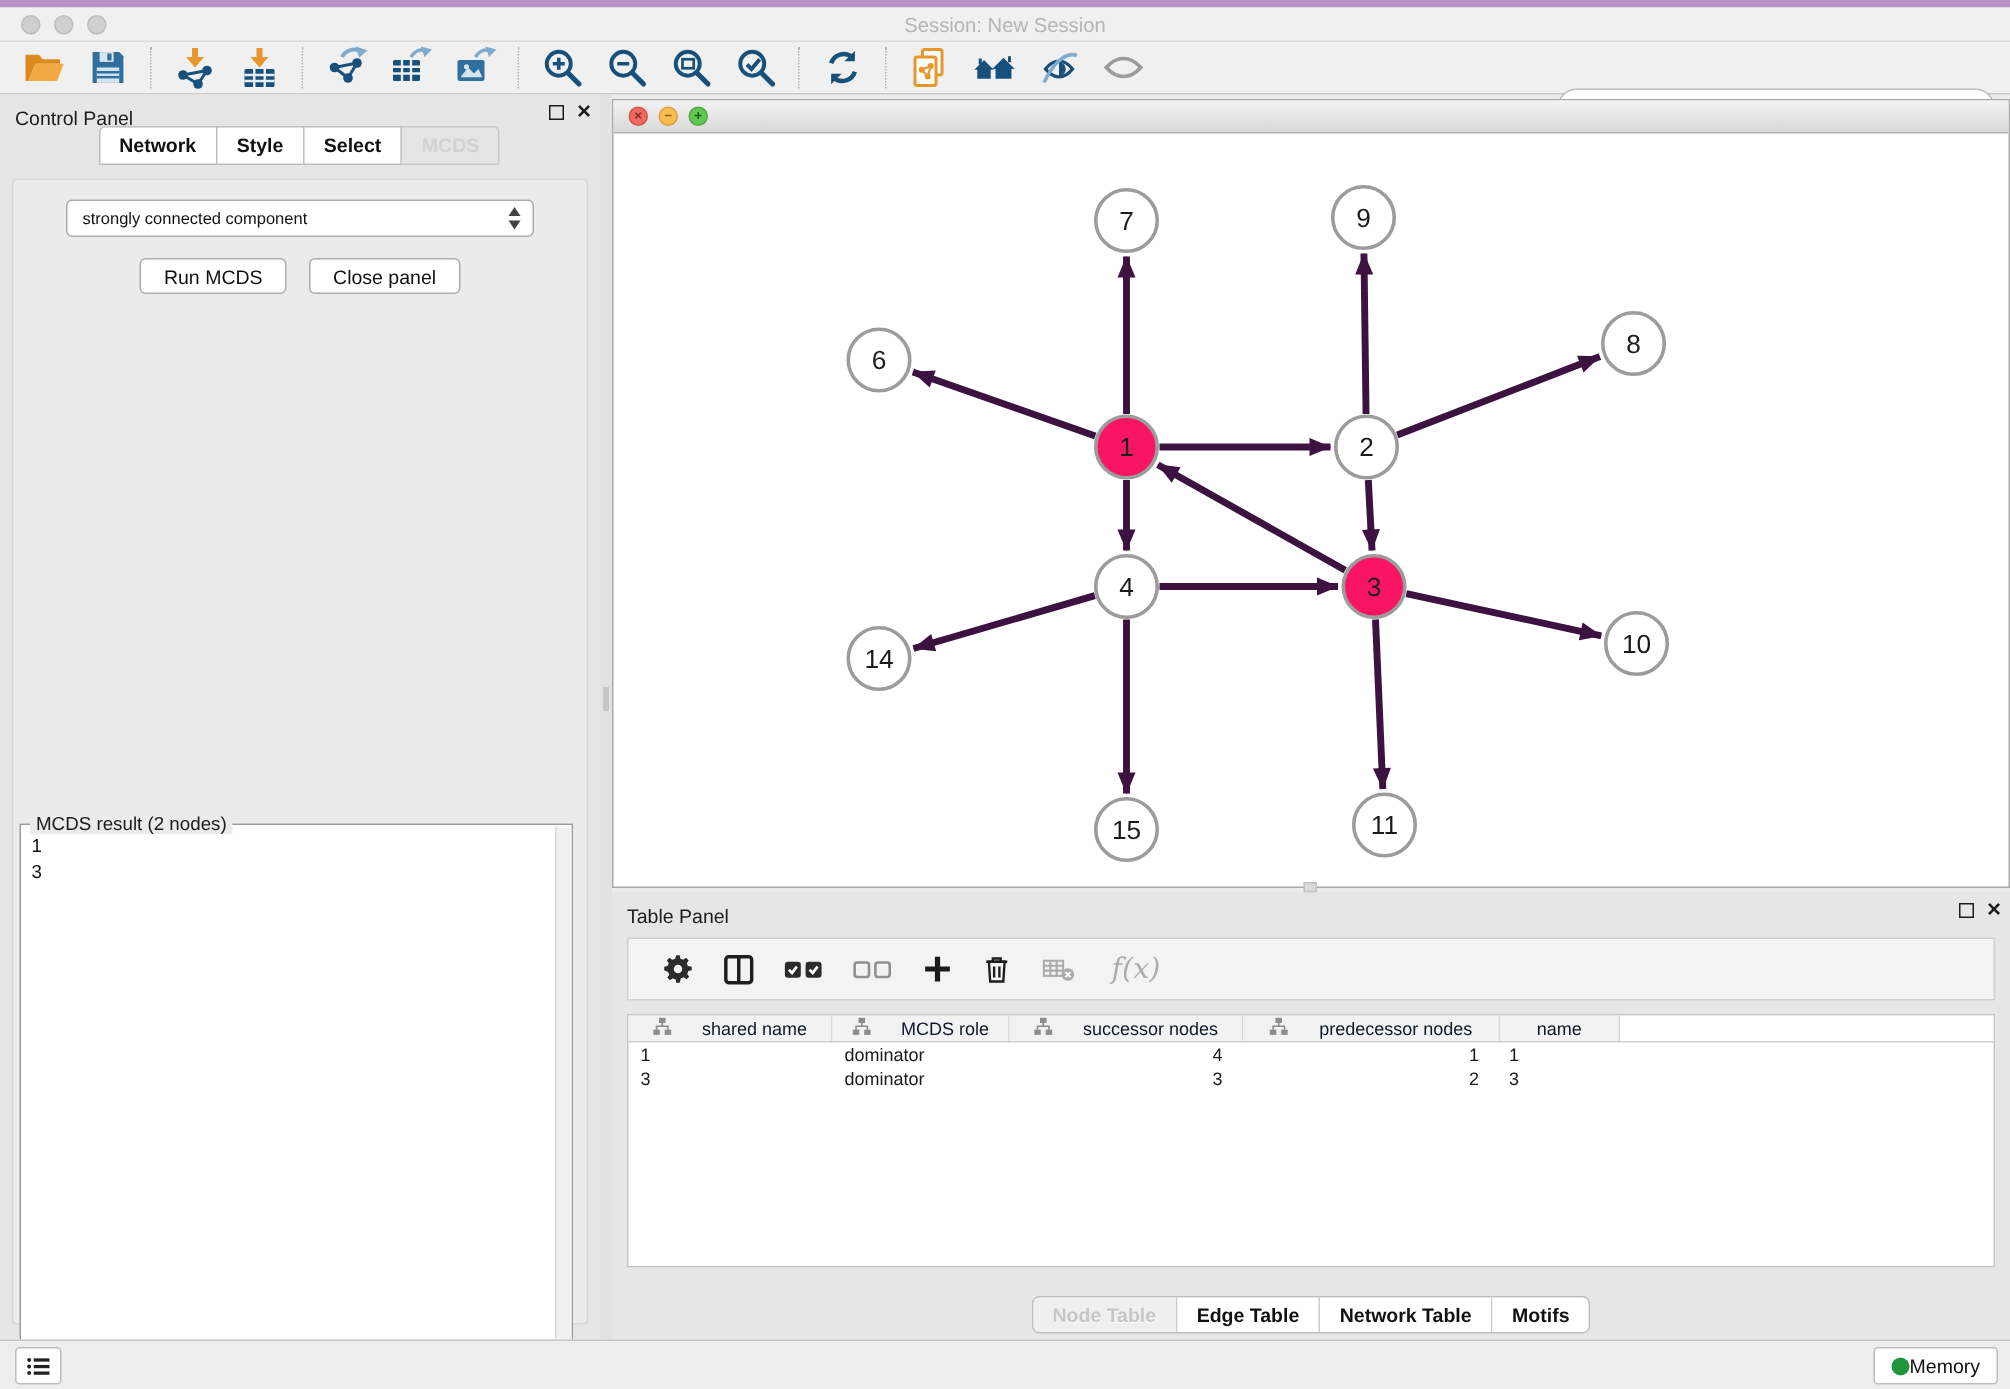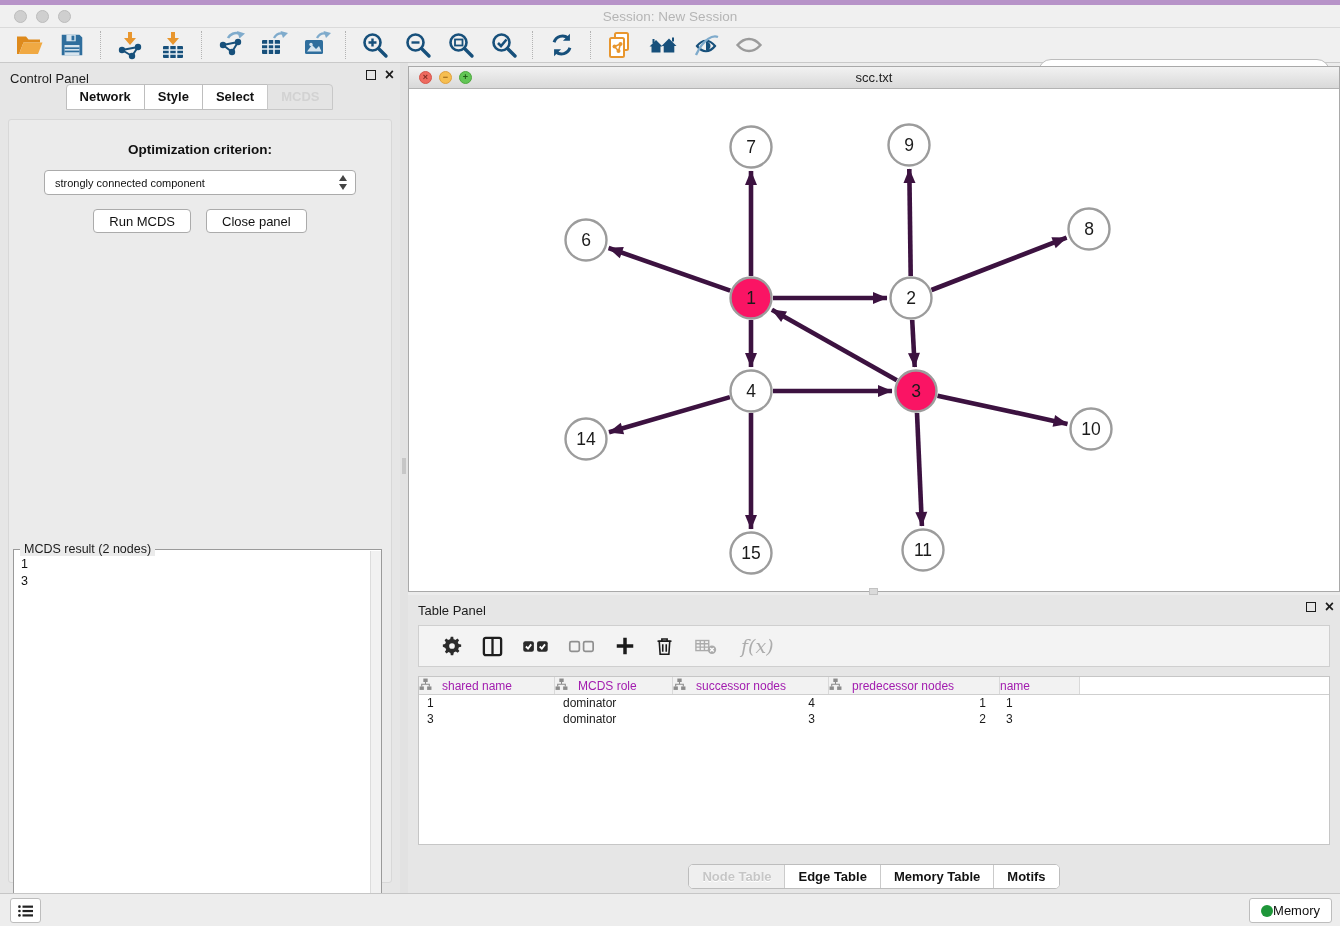--- a/index.html
+++ b/index.html
@@ -56,21 +56,21 @@
   .net-canvas { position:absolute; left:0; top:22px; width:930px; height:502px; }
   .h-splitter-handle { position:absolute; left:869px; top:588px; width:9px; height:7px; background:#DADADA; border:1px solid #C2C2C2; }
 
   
   .table-panel { position:absolute; left:408px; top:595px; width:932px; height:298px; background:#E6E6E6; }
   .tp-toolbar { position:absolute; left:10px; right:10px; top:30px; height:42px; background:#F3F3F3; border:1px solid #CFCFCF; display:flex; align-items:center; padding-left:13px; }
   .tp-btn { border:none; background:transparent; padding:0; margin:0 9px; display:flex; align-items:center; justify-content:center; }
   .fx-label { font-family:"DejaVu Serif", serif; font-style:italic; font-size:19px; color:#ADADAD; margin-left:4px; }
   .dtable { position:absolute; left:10px; right:10px; top:81px; height:169px; background:#fff; border:1px solid #C6C6C6; overflow:hidden; }
   .thead { display:flex; height:18px; border-bottom:1px solid #CFCFCF; }
-  .th { background:#F2F2F2; border-right:1px solid #D9D9D9; display:flex; align-items:center; justify-content:flex-start; gap:10px; font-size:12px; color:#a21caf; }
+  .th { background:#F2F2F2; border-right:1px solid #D9D9D9; display:flex; align-items:center; justify-content:center; gap:20px; font-size:12px; color:#0f172a; }
   .th svg { flex:0 0 auto; }
   .trow { display:flex; height:16px; align-items:center; }
   .td { font-size:12px; color:#1a1a1a; white-space:nowrap; overflow:hidden; }
   .bottom-tabs { position:absolute; left:0; right:0; bottom:4px; display:flex; justify-content:center; }
   .btab-group { display:flex; background:#fff; border:1px solid #BDBDBD; border-radius:5px; overflow:hidden; }
   .btab { font-family:"Liberation Sans",sans-serif; font-size:13px; font-weight:700; color:#111; background:#fff; border:none; border-right:1px solid #CBCBCB; padding:4px 13px; }
   .btab:last-child { border-right:none; }
   .btab.active { background:#EFEFEF; color:#C6C6C6; text-shadow:0 1px 0 #fff; }
 
   
@@ -266,21 +266,20 @@
       <span class="float-ico"></span>
       <span class="close-ico">×</span>
     </div>
     <div class="ctabs" id="control-tabs">
         <button class="ctab">Network</button>
         <button class="ctab">Style</button>
         <button class="ctab">Select</button>
         <button class="ctab active">MCDS</button>
       </div>
     <div class="cp-body">
-      <div class="opt-label">Optimization criterion:</div>
       <div class="dropdown">
         <span>strongly connected component</span>
         <span class="stepper">
             <span class="tri-up"></span>
             <span class="tri-dn"></span>
           </span>
       </div>
       <div class="cp-btnrow">
         <button class="cp-btn">Run MCDS</button>
         <button class="cp-btn">Close panel</button>
@@ -296,21 +295,20 @@
 
   <div class="v-splitter">
       <span class="v-handle"></span>
     </div>
 
   <div class="net-window">
     <div class="net-titlebar">
       <span class="net-tl" style="left:10px;background:#EE6A5F;border:1px solid #D5554B;color:#7E2B22">×</span>
       <span class="net-tl" style="left:30px;background:#F6BE50;border:1px solid #DFA03E;color:#945F10">−</span>
       <span class="net-tl" style="left:50px;background:#62C655;border:1px solid #4EA73F;color:#215E17">+</span>
-      <span class="net-title">scc.txt</span>
     </div>
     <svg class="net-canvas" id="graph-svg" viewBox="0 0 930 502">
         <defs>
           <marker id="arrow" markerUnits="userSpaceOnUse" markerWidth="16" markerHeight="14" refX="14.5" refY="6.5" orient="auto">
             <path d="M0.5,0.5 L15,6.5 L0.5,12.5 Z" fill="#3C1240"></path>
           </marker>
         </defs>
         <line class="edge" x1="342.0" y1="187.0" x2="342.0" y2="82.0" stroke="#3C1240" stroke-width="4.6" marker-end="url(#arrow)"></line>
         <line class="edge" x1="321.2" y1="201.7" x2="199.6" y2="159.0" stroke="#3C1240" stroke-width="4.6" marker-end="url(#arrow)"></line>
         <line class="edge" x1="364.0" y1="209.0" x2="478.0" y2="209.0" stroke="#3C1240" stroke-width="4.6" marker-end="url(#arrow)"></line>
@@ -501,21 +499,21 @@
             <div class="td" style="width: 156px; text-align: right; padding: 0px 14px 0px 0px;">3</div>
             <div class="td" style="width: 171px; text-align: right; padding: 0px 14px 0px 0px;">2</div>
             <div class="td" style="width: 80px; text-align: left; padding: 0px 0px 0px 6px;">3</div>
           </div>
         </div>
     </div>
     <div class="bottom-tabs">
       <div class="btab-group" id="bottom-tabs">
           <button class="btab active">Node Table</button>
           <button class="btab">Edge Table</button>
-          <button class="btab">Memory Table</button>
+          <button class="btab">Network Table</button>
           <button class="btab">Motifs</button>
         </div>
     </div>
   </div>
 
   <div class="statusbar">
     <button class="sb-left-btn">
       <svg width="18" height="14" viewBox="0 0 20 16">
           <g fill="#222">
             <circle cx="2.5" cy="3" r="1.5"></circle>

